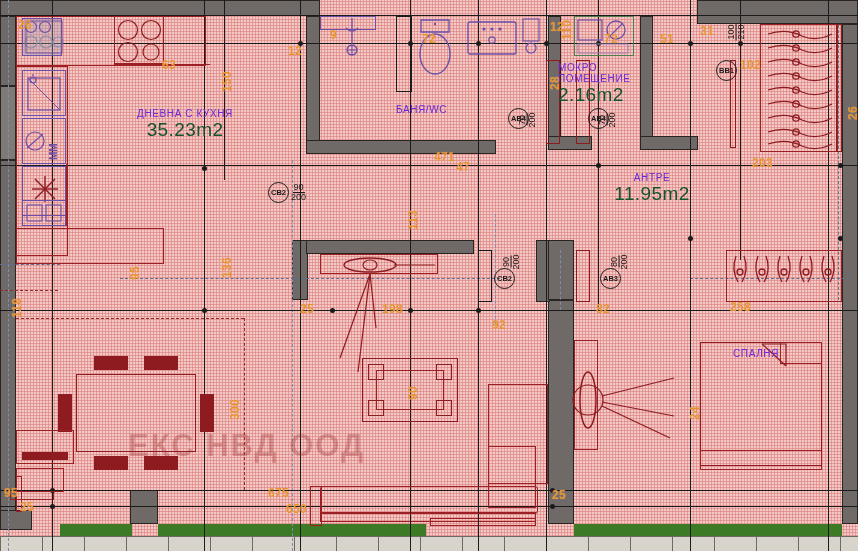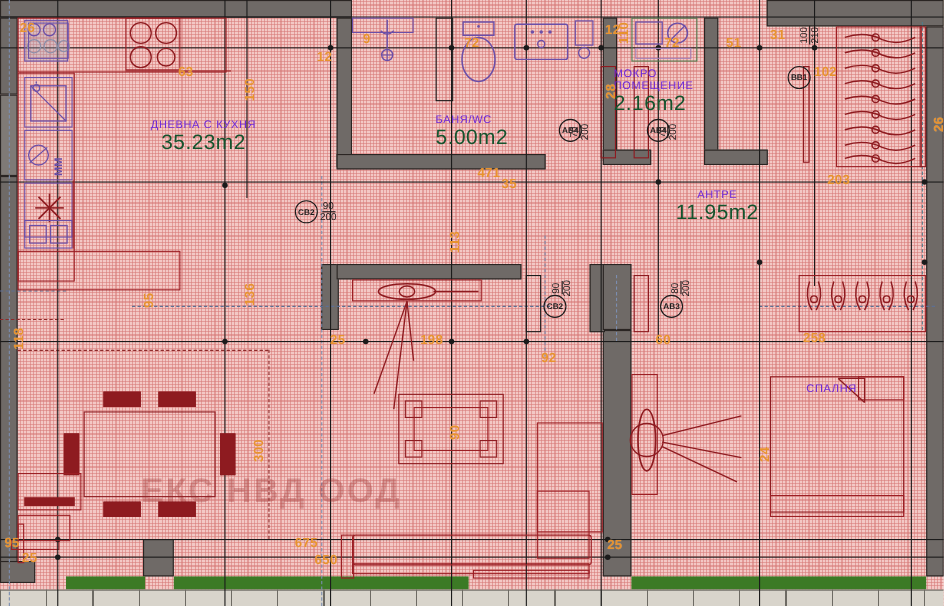--- a/index.html
+++ b/index.html
@@ -466,21 +466,20 @@
 
   <div class="el rline2" style="left:836px;top:24px;width:6px;height:128px;"></div>
 
   <div class="el" style="left:60px;top:108px;width:250px;">
     <div class="room-name">ДНЕВНА С КУХНЯ</div>
     <div class="room-area">35.23m2</div>
   </div>
 
   <div class="el" style="left:396px;top:104px;width:140px;">
     <div class="room-name" style="text-align:left;">БАНЯ/WC</div>
-    <div class="room-area" style="text-align:left;">5.00m2</div>
   </div>
 
   <div class="el" style="left:558px;top:62px;width:150px;">
     <div class="room-name" style="text-align:left;">МОКРО</div>
     <div class="room-name" style="text-align:left;">ПОМЕЩЕНИЕ</div>
     <div class="room-area" style="text-align:left;">2.16m2</div>
   </div>
 
   <div class="el" style="left:572px;top:172px;width:160px;">
     <div class="room-name">АНТРЕ</div>
@@ -501,22 +500,22 @@
   <div class="el dimnum" style="left:660px;top:32px;">51</div>
   <div class="el dimnum" style="left:700px;top:24px;">31</div>
 
   <div class="el dimnum" style="left:740px;top:58px;">102</div>
   <div class="el dimnum" style="left:434px;top:150px;">471</div>
   <div class="el dimnum" style="left:752px;top:156px;">203</div>
   <div class="el dimnum" style="left:730px;top:300px;">258</div>
   <div class="el dimnum" style="left:300px;top:302px;">25</div>
   <div class="el dimnum" style="left:382px;top:302px;">198</div>
   <div class="el dimnum" style="left:492px;top:318px;">92</div>
-  <div class="el dimnum" style="left:596px;top:302px;">60</div>
-  <div class="el dimnum" style="left:456px;top:160px;">35</div>
+  <div class="el dimnum" style="left:596px;top:302px;">82</div>
+  <div class="el dimnum" style="left:456px;top:160px;">47</div>
   <div class="el dimnum" style="left:268px;top:486px;">675</div>
   <div class="el dimnum" style="left:286px;top:502px;">650</div>
   <div class="el dimnum" style="left:552px;top:488px;">25</div>
   <div class="el dimnum" style="left:4px;top:486px;">95</div>
   <div class="el dimnum" style="left:20px;top:500px;">25</div>
 
   <div class="el dimnum v" style="left:220px;top:278px;">136</div>
   <div class="el dimnum v" style="left:406px;top:230px;">113</div>
   <div class="el dimnum v" style="left:220px;top:92px;">150</div>
   <div class="el dimnum v" style="left:10px;top:318px;">118</div>

